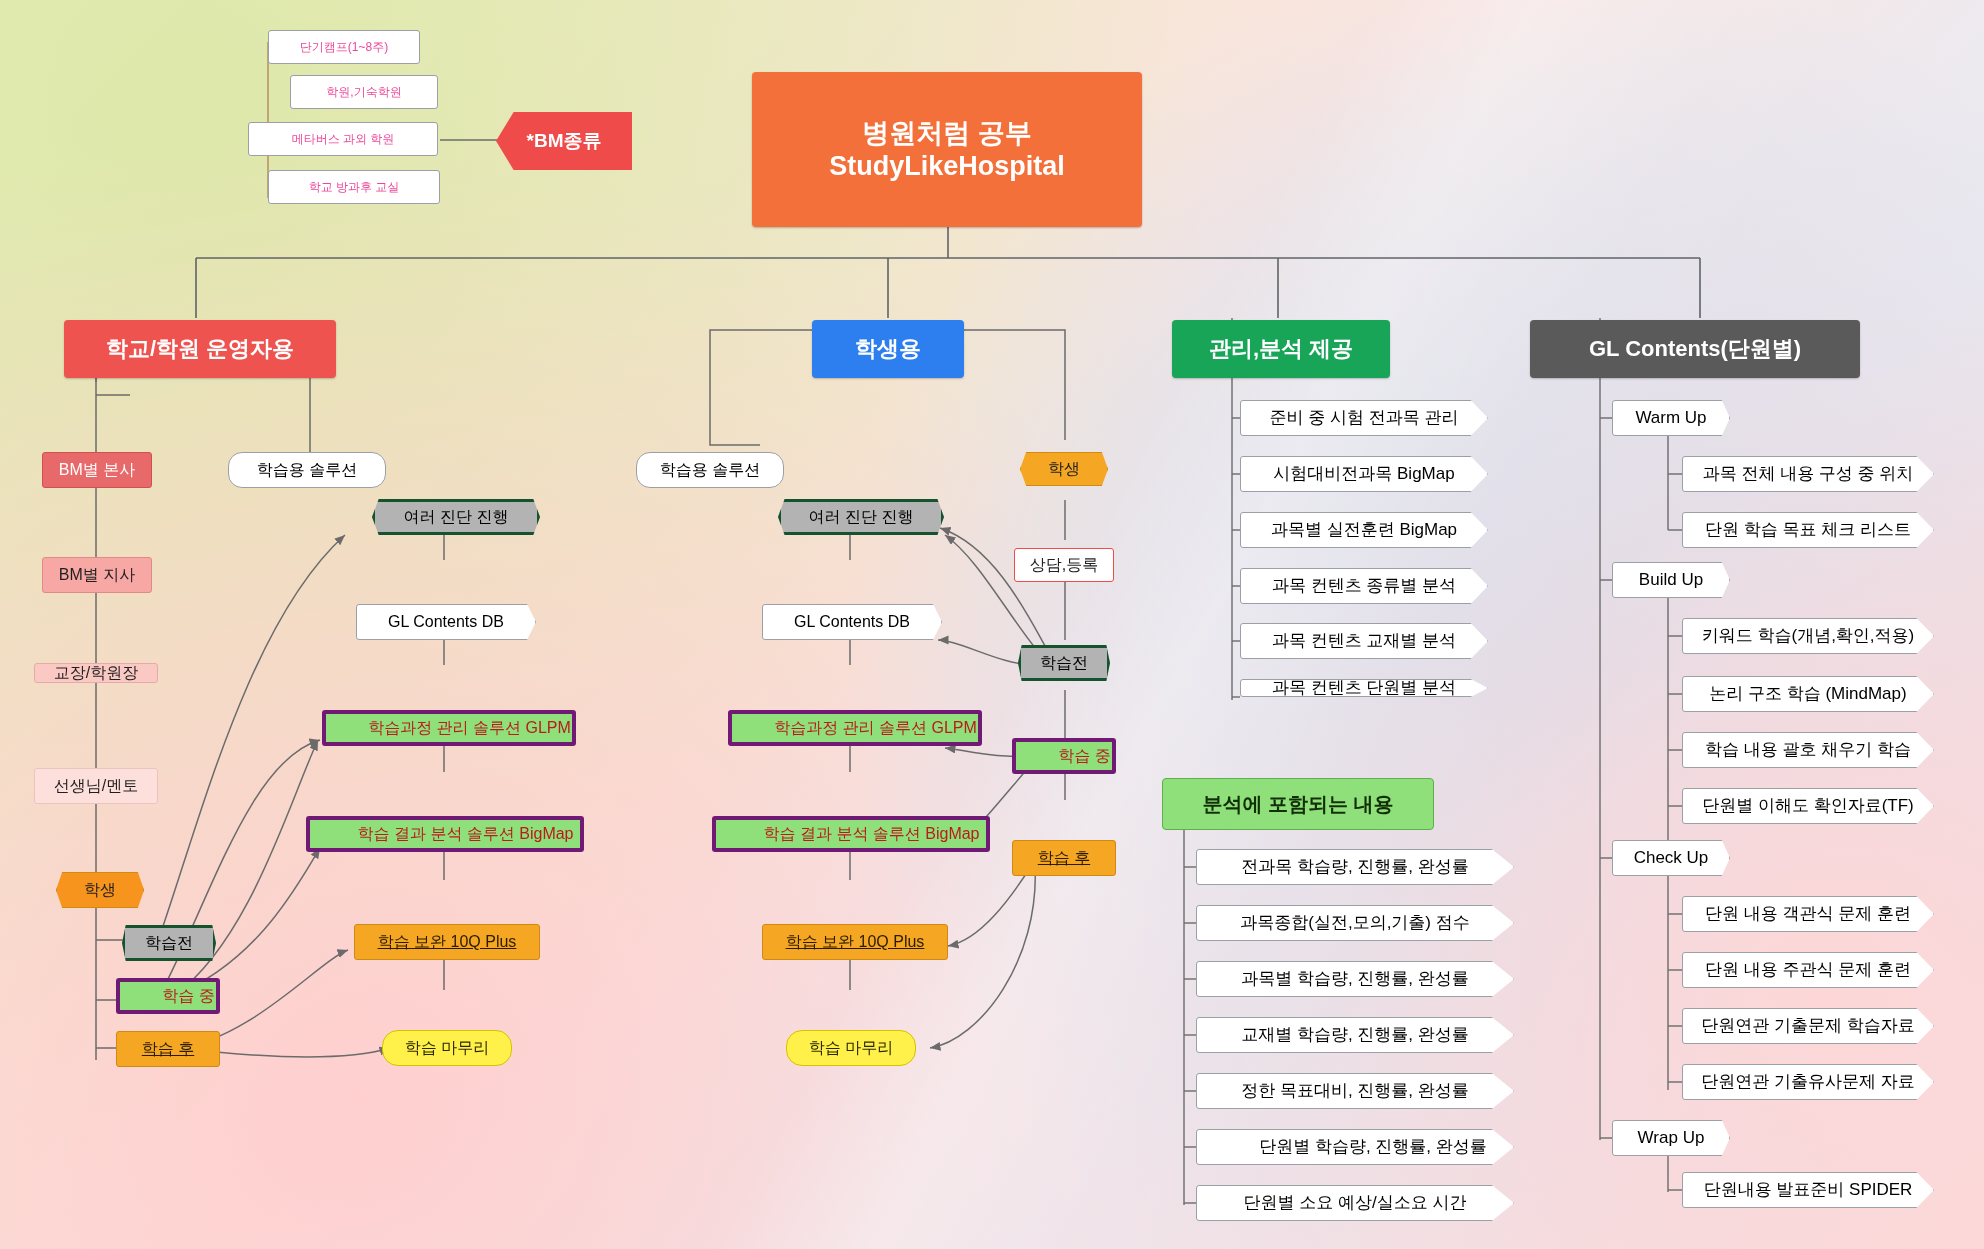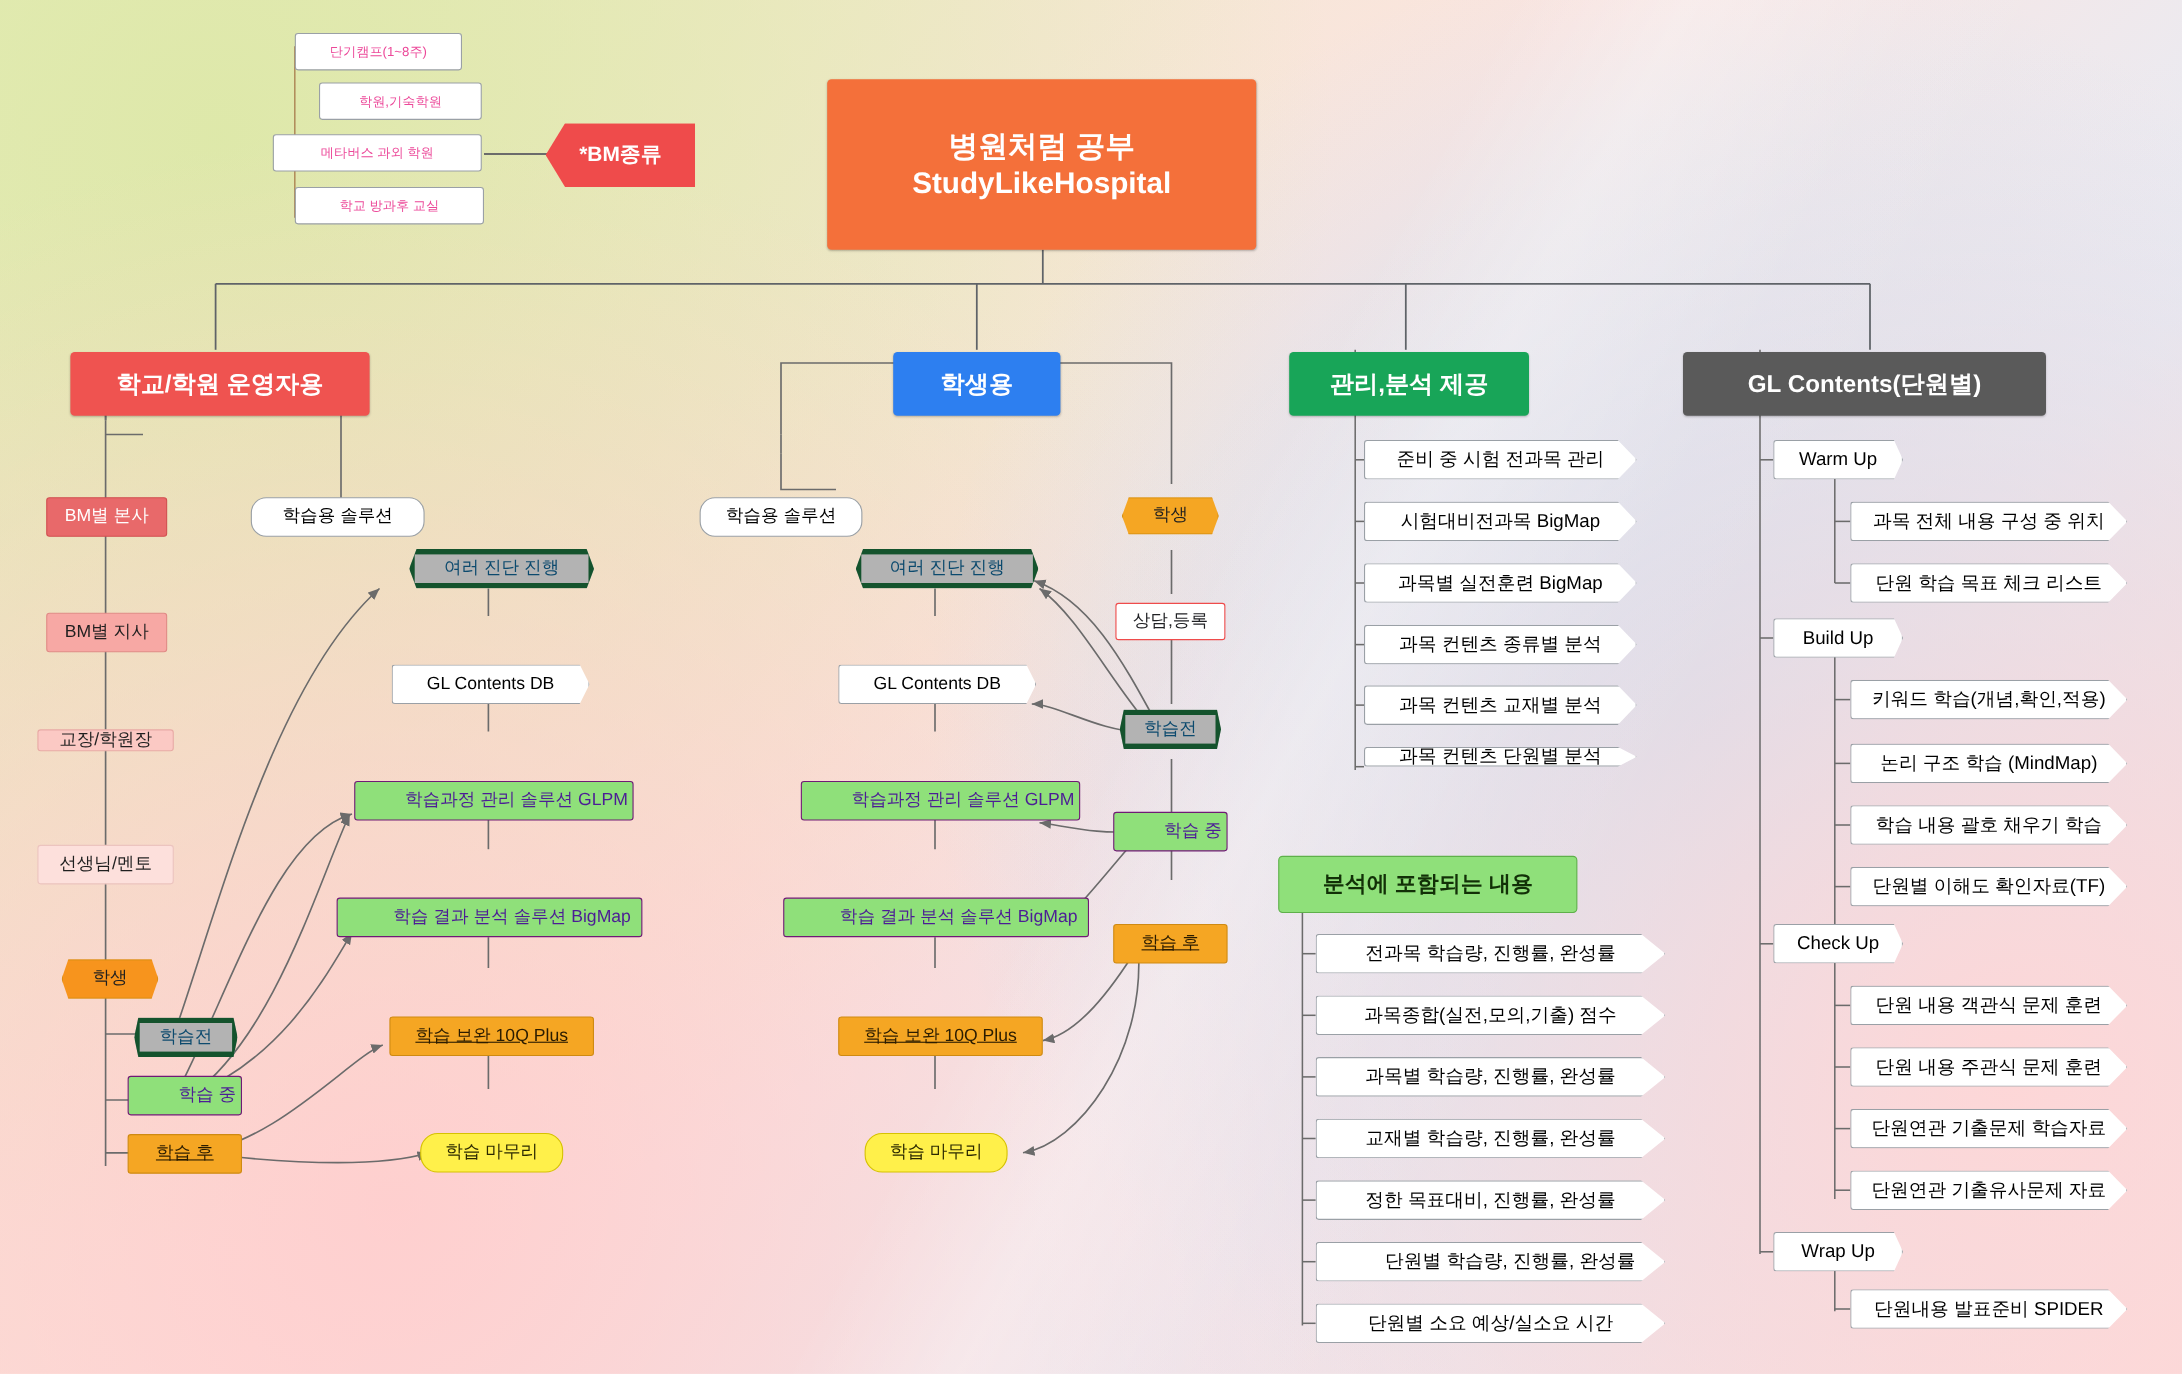--- a/index.html
+++ b/index.html
@@ -32,29 +32,29 @@
   .cat.blue{background:#2d7ff0;}
   .cat.green{background:#18a558;}
   .cat.gray{background:#5a5a5a;}
   .bm{
     background:#ef4b4b;color:#fff;font-weight:bold;font-size:19px;
     clip-path:polygon(0% 50%, 13% 0%, 100% 0%, 100% 100%, 13% 100%);
   }
   .box{background:#fff;border:1px solid #9aa0a6;border-radius:3px;font-size:12px;color:#ec4899;}
   .pill{border-radius:14px;border:1px solid #9aa0a6;background:#fff;font-size:16px;}
   .gray-par{
-    background:#b3b3b3;border:5px solid #14532d;font-size:16px;color:#0c4a6e;
+    background:#b3b3b3;border:3px solid #14532d;font-size:16px;color:#000000;
     clip-path:polygon(4% 0%, 96% 0%, 100% 50%, 96% 100%, 4% 100%, 0% 50%);
   }
   .hexa{
     background:#f5a623;border:1px solid #d08c10;font-size:16px;color:#1f1f1f;
     clip-path:polygon(7% 0%, 93% 0%, 100% 50%, 93% 100%, 7% 100%, 0% 50%);
   }
   .hexa.orange2{background:#f7941d;}
-  .green-box{background:#8fe07a;border:1px solid #701a75;border-radius:3px;font-size:16px;color:#4c1d95;padding-left:41px;}
+  .green-box{background:#8fe07a;border:4px solid #701a75;border-radius:3px;font-size:16px;color:#b91c1c;padding-left:41px;}
   .orange-box{background:#f5a623;border:1px solid #cf8a12;border-radius:3px;font-size:16px;color:#2b1c00;text-decoration:underline;}
   .yellow-box{background:#fff04a;border:1px solid #d6c200;border-radius:16px;font-size:16px;color:#2b2800;}
   .white-sh{background:#fff;border:1px solid #9aa0a6;border-radius:3px;font-size:16px;
              clip-path:polygon(0% 0%, 95% 0%, 100% 50%, 95% 100%, 0% 100%);}
   .redline{background:#fff;border:1px solid #ef4b4b;border-radius:3px;font-size:16px;color:#202124;}
   .bmred{background:#e8696a;color:#fff;border:1px solid #d14f50;border-radius:3px;font-size:16px;}
   .bmpink{background:#f7a8a4;color:#1f1f1f;border:1px solid #e08a86;border-radius:3px;font-size:16px;}
   .bmpink2{background:#fbc9c4;color:#1f1f1f;border:1px solid #e8aaa5;border-radius:3px;font-size:16px;}
   .bmpink3{background:#fde0dc;color:#1f1f1f;border:1px solid #ecc4bf;border-radius:3px;font-size:16px;}
   .tag{background:#fff;border:1px solid #9aa0a6;border-radius:3px;font-size:17px;

